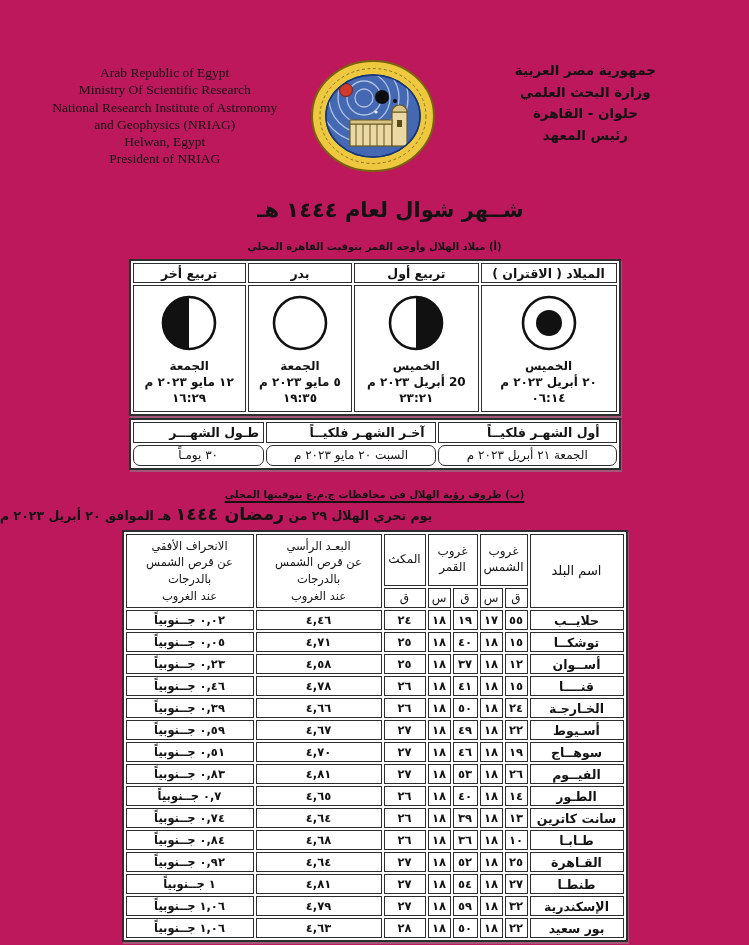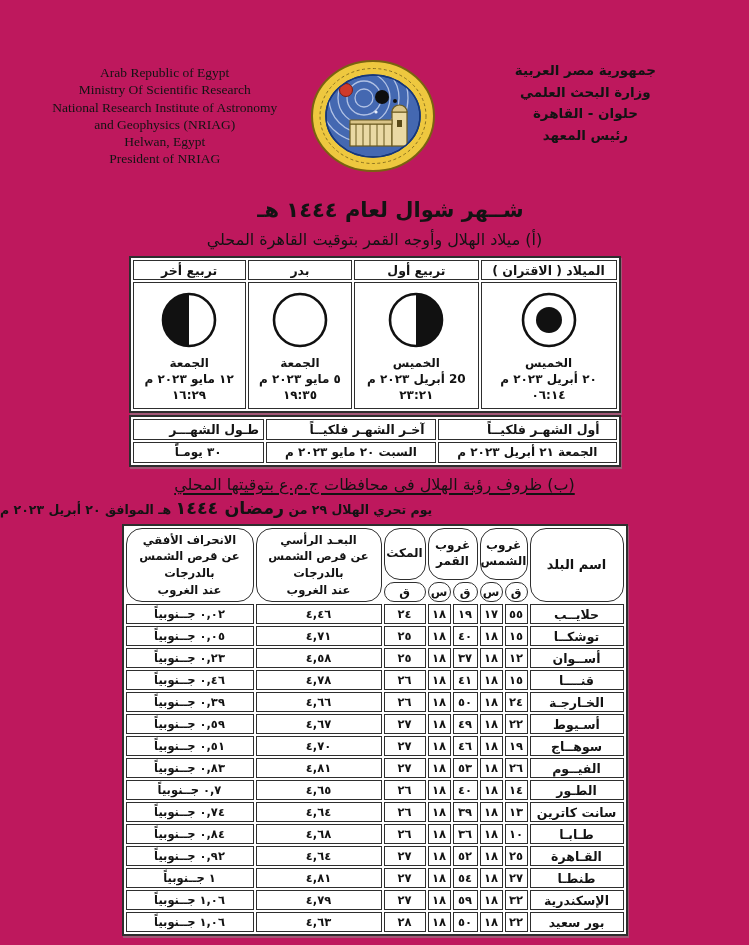--- a/index.html
+++ b/index.html
@@ -19,44 +19,44 @@
     font-size:13.5px; line-height:1.28; padding-top:4px;
   }
   .logo-wrap { width:150px; display:flex; justify-content:center; }
   .ar-block {
     width:286px; text-align:center; direction:rtl;
     font-weight:700; font-size:13.5px; line-height:1.6;
   }
 
   
   .doc-title { text-align:center; direction:rtl; font-size:21px; font-weight:700; margin-top:24px; letter-spacing:0.5px;padding-left:32px; }
-  .sec-heading { text-align:center; direction:rtl; font-size:16px; font-weight:400; margin-top:8px; }
+  .sec-heading { text-align:center; direction:rtl; font-size:10px; font-weight:700; margin-top:19px; }
   .sec-heading.underlined span { text-decoration:underline; text-underline-offset:3px; text-decoration-thickness:1.5px; }
   .survey-line { text-align:left; direction:rtl; font-size:12.5px; font-weight:700; margin-top:4px; }
   .survey-line .big { font-size:17.5px; }
 
   
   table { border-collapse:separate; border-spacing:2px; background:#fff; }
   .boxed { border:2px solid #2e2e2e; box-shadow:1px 2px 0 rgba(140,140,140,.55); }
   th, td { border:1px solid #2e2e2e; background:#fff; text-align:center; vertical-align:middle; }
 
   
   .phases-table { width:492px; margin:7px auto 0; direction:rtl; }
   .phases-table th { height:20px; font-size:12.5px; font-weight:700; }
   .phases-table td.phase-cell { padding:8px 2px 4px; }
   .phase-cell svg { display:block; margin:0 auto 6px; }
   .phase-day, .phase-date, .phase-time { font-size:12px; font-weight:700; line-height:1.35; direction:rtl; }
 
   .summary-table { width:492px; margin:2px auto 0; direction:rtl; }
   .summary-table th { height:21px; font-size:12.5px; font-weight:700;padding-left:32px; }
-  .summary-table td { height:21px; font-size:12px; font-weight:700; }
+  .summary-table td { height:21px; font-size:12px; font-weight:400;border-radius:7px; }
 
   
   .vis-table { width:506px; margin:6px auto 0; direction:rtl; }
-  .vis-table th { font-weight:700;border-radius:16px; }
+  .vis-table th { font-weight:400; }
   .th-city { font-size:13px; }
   .th-group { font-size:12px; line-height:1.3; }
   .th-deg { font-size:11.5px; line-height:1.45; padding:3px 2px; }
   .th-unit { font-size:12px; height:18px; }
   .multiline { white-space:pre-line; }
   .vis-table td { font-size:11.5px; font-weight:700; height:20px; padding:1px 2px; }
   .vis-table td.city { font-size:12.5px; }
   .row-top { height:48px; }
 </style>
 </head>

